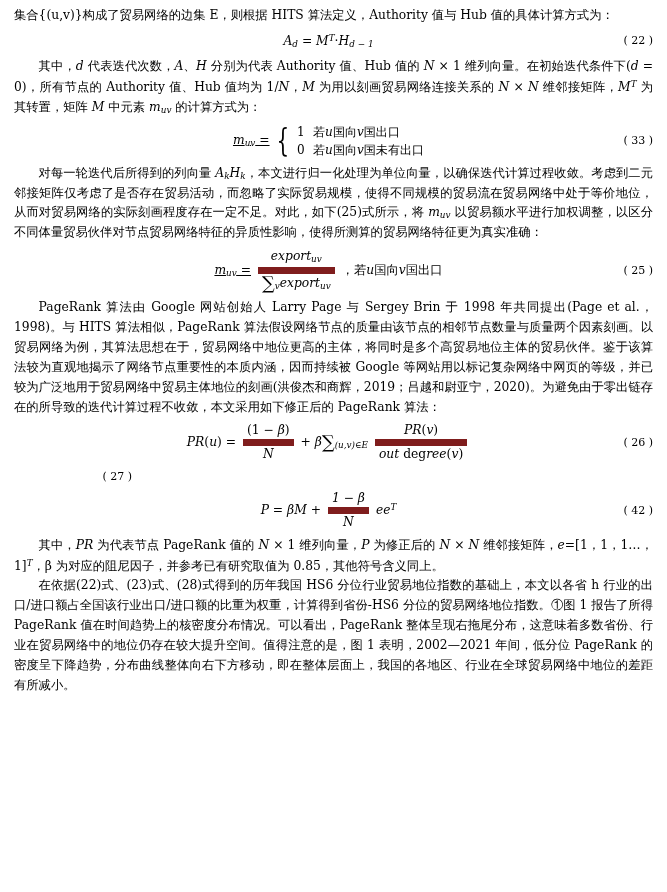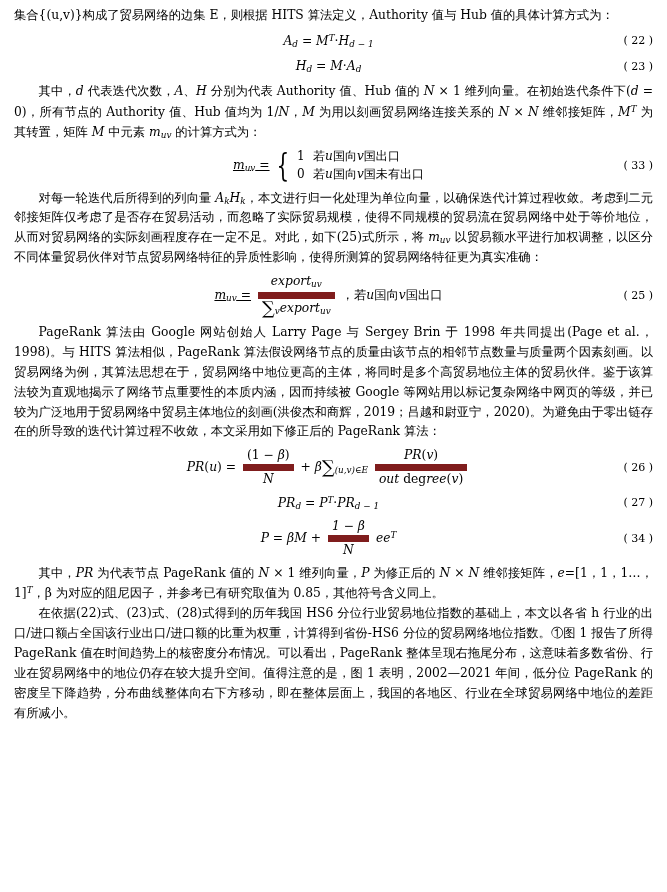--- a/index.html
+++ b/index.html
@@ -116,27 +116,20 @@
   <p class="para">集合{(u,v)}构成了贸易网络的边集 E，则根据 HITS 算法定义，Authority 值与 Hub 值的具体计算方式为：</p>
 
   <div class="eqrow">
     <div class="eqspacer"></div>
     <div class="eqbody">
       <i>A</i><span class="sub it">d</span> = <i>M</i><span class="sup it">T</span>·<i>H</i><span class="sub it">d&nbsp;−&nbsp;1</span>
     </div>
     <div class="eqnum">( 22 )</div>
   </div>
 
-  <div class="eqrow">
-    <div class="eqspacer"></div>
-    <div class="eqbody">
-      <i>H</i><span class="sub it">d</span> = <i>M</i>·<i>A</i><span class="sub it">d</span>
-    </div>
-    <div class="eqnum">( 23 )</div>
-  </div>
 
   <p class="para indent">
     其中，<i>d</i> 代表迭代次数，<i>A</i>、<i>H</i> 分别为代表 Authority 值、Hub 值的 <i>N</i> × 1 维列向量。在初始迭代条件下(<i>d</i> = 0)，所有节点的 Authority 值、Hub 值均为 1/<i>N</i>，<i>M</i> 为用以刻画贸易网络连接关系的 <i>N</i> × <i>N</i> 维邻接矩阵，<i>M</i><span class="sup it">T</span> 为其转置，矩阵 <i>M</i> 中元素 <i>m</i><span class="sub it">uv</span> 的计算方式为：
   </p>
 
   <div class="eqrow">
     <div class="eqspacer"></div>
     <div class="eqbody">
       <span class="nobr"><i>m</i><span class="sub it">uv</span> =</span>
       <span class="casewrap">
@@ -185,37 +178,34 @@
       <span class="frac">
         <span class="num"><i>PR</i>(<i>v</i>)</span>
         <span class="den"><i>out</i> deg<i>ree</i>(<i>v</i>)</span>
       </span>
     </div>
     <div class="eqnum">( 26 )</div>
   </div>
 
   <div class="eqrow">
     <div class="eqspacer"></div>
-    <div class="eqbody">
-      <i>PR</i><span class="sub it">d</span> = <i>P</i><span class="sup it">T</span>·<i>PR</i><span class="sub it">d&nbsp;−&nbsp;1</span>
-    </div>
     <div class="eqnum">( 27 )</div>
   </div>
 
   <div class="eqrow">
     <div class="eqspacer"></div>
     <div class="eqbody">
       <i>P</i> = <i>βM</i> +
       <span class="frac">
         <span class="num"><i>1</i> − <i>β</i></span>
         <span class="den"><i>N</i></span>
       </span>
       <i>ee</i><span class="sup it">T</span>
     </div>
-    <div class="eqnum">( 34 )</div>
+    <div class="eqnum">( 42 )</div>
   </div>
 
   <p class="para indent">
     其中，<i>PR</i> 为代表节点 PageRank 值的 <i>N</i> × 1 维列向量，<i>P</i> 为修正后的 <i>N</i> × <i>N</i> 维邻接矩阵，<i>e</i>=[1，1，1…，1]<span class="sup it">T</span>，β 为对应的阻尼因子，并参考已有研究取值为 0.85，其他符号含义同上。
   </p>
 
   <p class="para indent">在依据(22)式、(23)式、(28)式得到的历年我国 HS6 分位行业贸易地位指数的基础上，本文以各省 h 行业的出口/进口额占全国该行业出口/进口额的比重为权重，计算得到省份-HS6 分位的贸易网络地位指数。①图 1 报告了所得 PageRank 值在时间趋势上的核密度分布情况。可以看出，PageRank 整体呈现右拖尾分布，这意味着多数省份、行业在贸易网络中的地位仍存在较大提升空间。值得注意的是，图 1 表明，2002—2021 年间，低分位 PageRank 的密度呈下降趋势，分布曲线整体向右下方移动，即在整体层面上，我国的各地区、行业在全球贸易网络中地位的差距有所减小。</p>
 
 </div>
 

